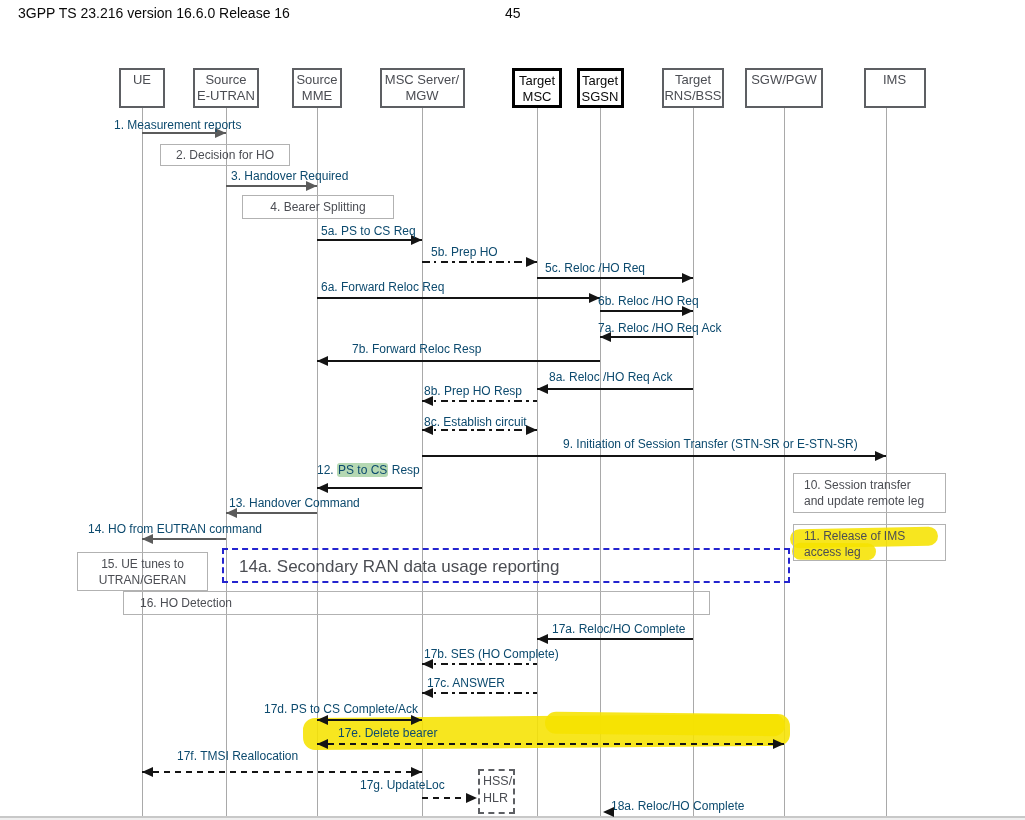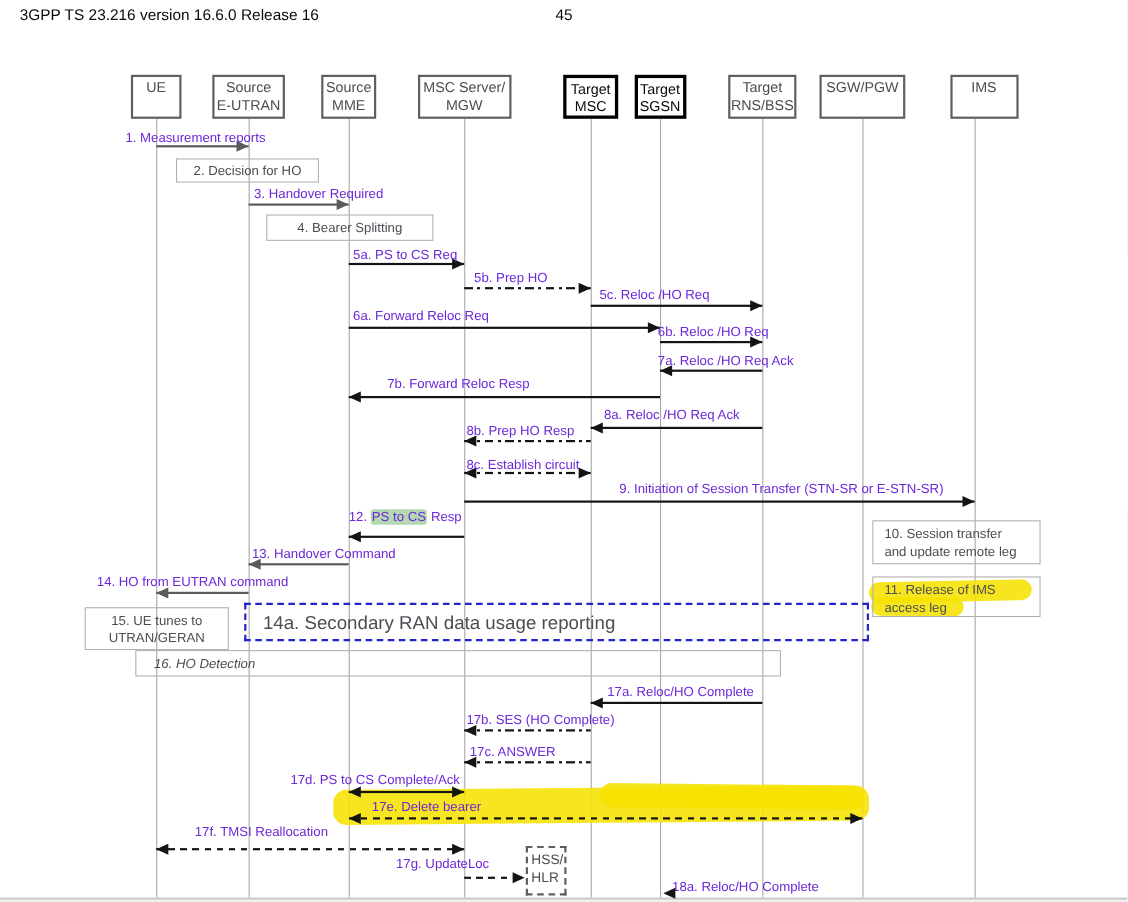--- a/index.html
+++ b/index.html
@@ -14,36 +14,36 @@
   .lifeline{position:absolute;top:108px;height:708px;width:1px;background:#a9a9a9;z-index:0;}
   .actor{position:absolute;top:68px;height:40px;background:#fff;border:2px solid #5d5f63;
          box-sizing:border-box;text-align:center;font-size:13px;line-height:15.5px;
          color:#4b4d53;padding-top:2px;z-index:3;}
   .actor-bold{border:3px solid #000;color:#0a0a0a;}
   .marker{position:absolute;background:rgba(246,227,0,0.88);border-radius:12px;z-index:1;}
   .pbox{position:absolute;border:1.5px solid #b2b2b2;box-sizing:border-box;z-index:2;
         font-size:12px;color:#4b4d53;line-height:16px;background:transparent;}
   .pbox-center{display:flex;flex-direction:column;justify-content:center;text-align:center;}
   .pbox-left{padding:3px 0 0 10px;}
-  .pbox-leftpad{display:flex;align-items:center;padding-left:16px;font-style:italic;}
+  .pbox-leftpad{display:flex;align-items:center;padding-left:16px;}
   .region{position:absolute;border:2px dashed #2424cf;box-sizing:border-box;z-index:2;}
   .region .rlabel{position:absolute;left:15px;top:7px;font-size:17px;color:#4b4d53;white-space:nowrap;}
   .dbox{position:absolute;border:2.5px dashed #5d5f63;box-sizing:border-box;z-index:2;
         font-size:12.5px;color:#4b4d53;line-height:17px;padding:2px 0 0 3px;background:#fff;}
   .mline{position:absolute;height:2px;z-index:2;}
   .mline.solid.black{background:#141414;}
   .mline.solid.gray{background:#5b5b5b;}
   .mline.dashdot.black{background:repeating-linear-gradient(90deg,#141414 0 8px,transparent 8px 12px,#141414 12px 14.5px,transparent 14.5px 18.5px);}
   .mline.dashed.black{background:repeating-linear-gradient(90deg,#141414 0 6px,transparent 6px 11px);}
   .ahead{position:absolute;width:0;height:0;border-top:5px solid transparent;border-bottom:5px solid transparent;z-index:2;}
   .ahead-r{border-left:11px solid #141414;}
   .ahead-l{border-right:11px solid #141414;}
   .ahead-r.gray{border-left-color:#5b5b5b;}
   .ahead-l.gray{border-right-color:#5b5b5b;}
-  .mlabel{position:absolute;font-size:12px;color:#6d28d9;white-space:nowrap;z-index:2;text-align:center;}
+  .mlabel{position:absolute;font-size:12px;color:#0c4a6e;white-space:nowrap;z-index:2;text-align:center;}
   .mark-green{background:#b5d8b2;border-radius:3px;padding:0 1px;}
   .edge1{position:absolute;left:0;top:816px;width:1025px;height:2px;background:#c8c8c8;}
   .edge2{position:absolute;left:0;top:818px;width:1025px;height:2px;background:#efefef;}
 </style>
 </head>
 <body>
 
 <div class="page">
   <div class="hdr hdr-left">3GPP TS 23.216 version 16.6.0 Release 16</div>
   <div class="hdr hdr-page">45</div>

